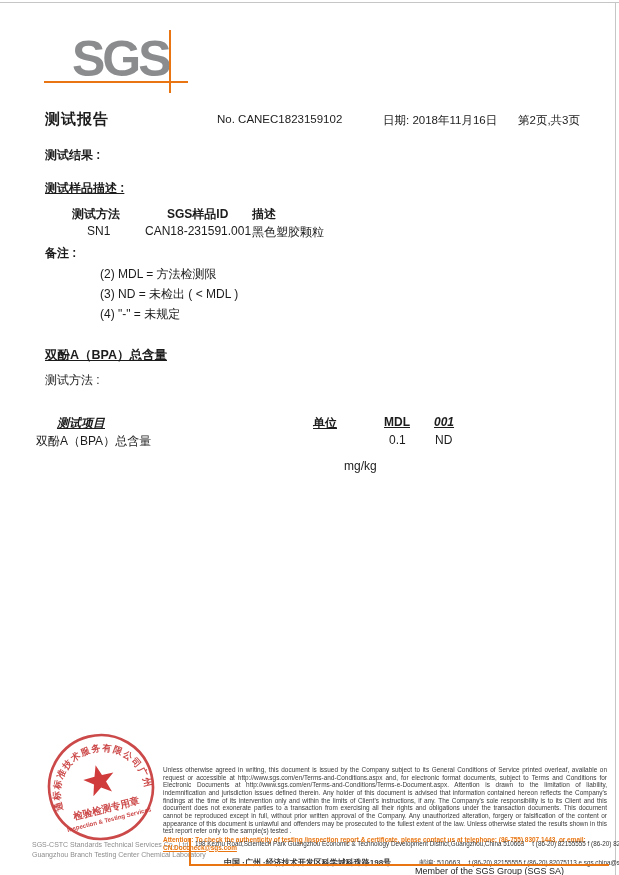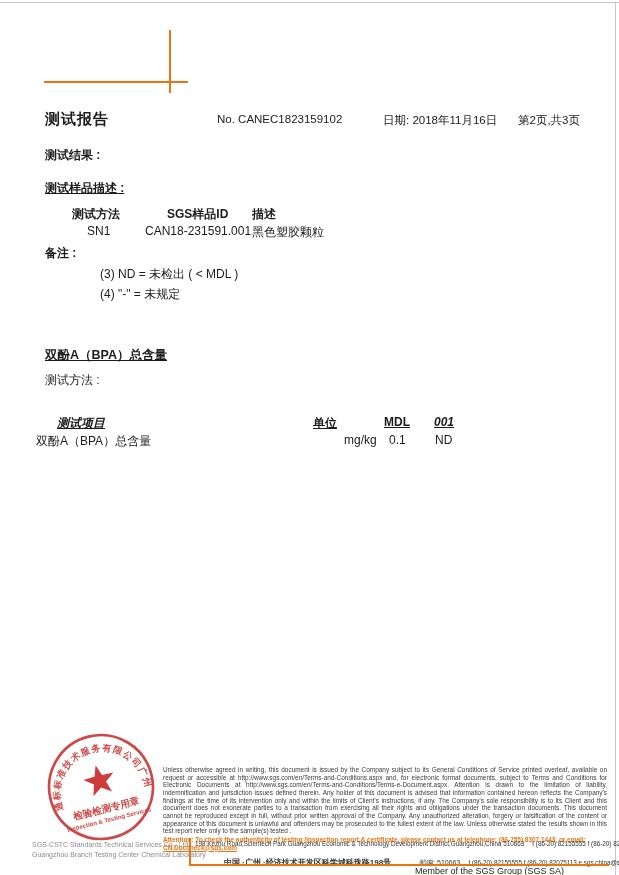--- a/index.html
+++ b/index.html
@@ -32,21 +32,21 @@
   .remarks-label{left:45px;top:245px;}
   .remarks{left:100px;top:264px;font-size:12px;line-height:20px;}
 
   .bpa-heading{left:45px;top:347px;font-size:12.5px;font-weight:bold;text-decoration:underline;}
   .method-label{left:45px;top:372px;font-size:12px;}
   .method-text{left:100px;top:372px;width:494px;font-size:12px;line-height:19.5px;text-align:justify;}
 
   .rt-h{font-size:12px;font-weight:bold;text-decoration:underline;}
   .rt-h1{left:57px;top:415px;font-style:italic;} .rt-h2{left:313px;top:415px;}
   .rt-h3{left:384px;top:415px;} .rt-h4{left:434px;top:415px;font-style:italic;}
-  .rt-c1{left:36px;top:433px;} .rt-c2{left:311px;top:433px;padding-left:33px;}
+  .rt-c1{left:36px;top:433px;} .rt-c2{left:311px;top:459px;padding-left:33px;}
   .rt-c3{left:389px;top:433px;} .rt-c4{left:435px;top:433px;}
 
   .stamp{left:44px;top:730px;width:114px;height:114px;transform:rotate(-14deg);}
   .stamp-circle{fill:none;stroke:#c73535;stroke-width:2.6;opacity:.9;}
   .stamp-arc{fill:#c73535;font-size:9px;font-weight:bold;letter-spacing:1.2px;opacity:.9;}
   .stamp-star{fill:#cc2a2a;opacity:.92;}
   .stamp-cn{fill:#c73535;font-size:9.5px;font-weight:bold;text-anchor:middle;opacity:.9;}
   .stamp-en{fill:#c73535;font-size:6px;font-weight:bold;text-anchor:middle;opacity:.9;}
 
   .company{left:32px;top:840px;font-size:7px;line-height:9.5px;color:#8d8d8d;}
@@ -66,40 +66,42 @@
   .footer-hline{left:189px;top:864px;width:420px;height:2px;background:#e87511;}
   .member{left:415px;top:866px;font-size:9px;color:#222;}
 </style>
 </head>
 <body>
 
 <div class="page">
   <div class="abs top-border"></div>
   <div class="abs right-border"></div>
 
+  <div class="abs logo-text">SGS</div>
   <div class="abs logo-hline"></div>
   <div class="abs logo-vline"></div>
 
   <div class="abs doc-title">测试报告</div>
   <div class="abs hdr report-no">No. CANEC1823159102</div>
   <div class="abs hdr report-date">日期: 2018年11月16日</div>
   <div class="abs hdr page-no">第2页,共3页</div>
 
   <div class="abs lbl results-label">测试结果 :</div>
   <div class="abs lbl sample-desc-label">测试样品描述 :</div>
 
   <div class="abs t-head st-h1">测试方法</div>
   <div class="abs t-head st-h2">SGS样品ID</div>
   <div class="abs t-head st-h3">描述</div>
   <div class="abs t-cell st-c1">SN1</div>
   <div class="abs t-cell st-c2">CAN18-231591.001</div>
   <div class="abs t-cell st-c3">黑色塑胶颗粒</div>
 
   <div class="abs lbl remarks-label">备注 :</div>
   <div class="abs remarks">
+    <div>(2) MDL = 方法检测限</div>
     <div>(3) ND = 未检出 ( &lt; MDL )</div>
     <div>(4) "-" = 未规定</div>
   </div>
 
   <div class="abs bpa-heading">双酚A（BPA）总含量</div>
   <div class="abs method-label">测试方法 :</div>
 
   <div class="abs rt-h rt-h1">测试项目</div>
   <div class="abs rt-h rt-h2">单位</div>
   <div class="abs rt-h rt-h3">MDL</div>

